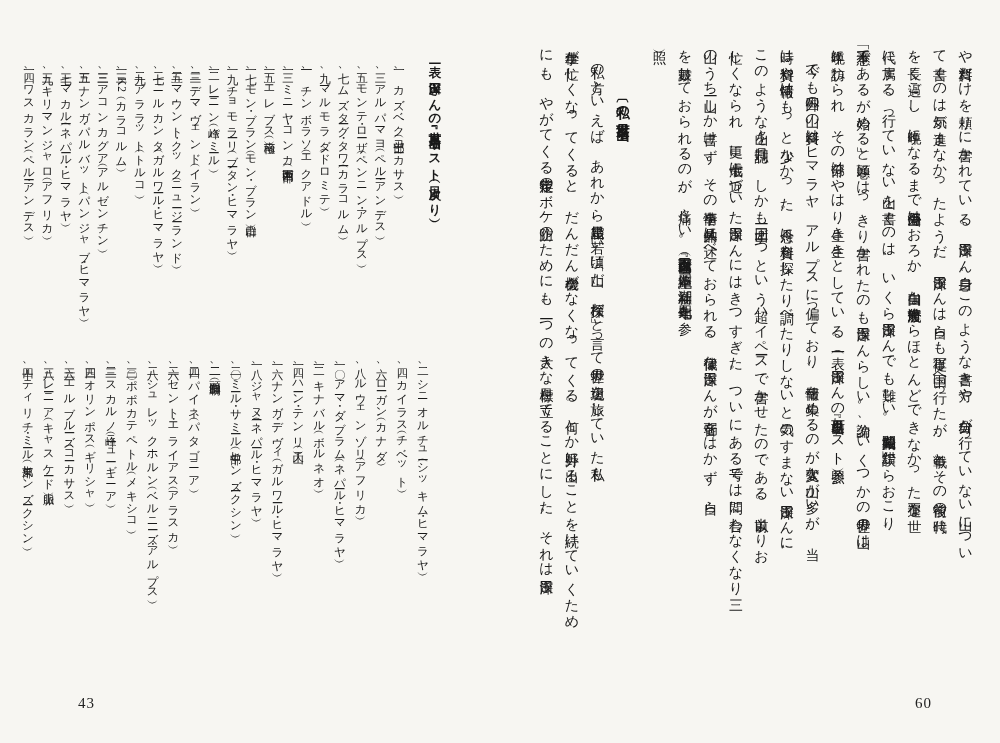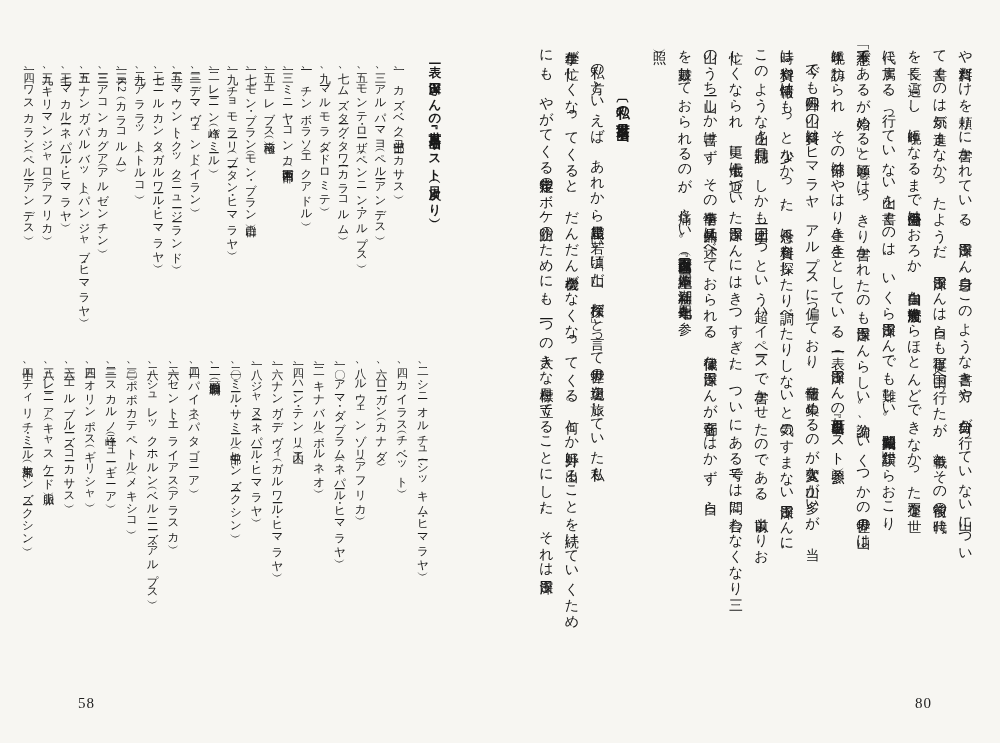--- a/index.html
+++ b/index.html
@@ -127,21 +127,21 @@
         <div class="tcol">二四、パイネ（パタゴニア）</div>
         <div class="tcol">二六、セント・エライアス（アラスカ）</div>
         <div class="tcol">二八、シュレックホルン（ベルニーズ・アルプス）</div>
         <div class="tcol">三〇、ポポカテペトル（メキシコ）</div>
         <div class="tcol">三二、スカルノ峰（ニューギニア）</div>
         <div class="tcol">三四、オリンポス（ギリシャ）</div>
         <div class="tcol">三六、エルブルーズ（コーカサス）</div>
         <div class="tcol">三八、レーニア（キャスケード山脈）</div>
         <div class="tcol">四十、ティリチ・ミール（東部ヒンズークシン）</div>
       </div>
-    <div class="page-num pn-left">58</div>
+    <div class="page-num pn-left">43</div>
   </section>
 
   <section class="page page-right">
     <div class="body-text vert">
       <div>
           <div class="tcol">や資料だけを頼りに書かれている。深田さん自身、このような書き方や、自分が行っていない山につい</div>
           <div class="tcol">て書くのは気が進まなかったようだ。深田さんは自らも従軍し中国へ行ったが、戦争とその前後の時代</div>
           <div class="tcol">を長く過ごし、晩年になるまで海外登山はおろか、自由な海外渡航すらほとんどできなかった不運な世</div>
           <div class="tcol">代に属する。行っていない山を書くのは、いくら深田さんでも難しい。掲載開始も「錯誤」からおこり、</div>
           <div class="tcol">「不本意であるが始める」と巻頭にはっきり書かれたのも深田さんらしい。勿論、いくつかの世界の山は</div>
@@ -154,16 +154,16 @@
           <div class="tcol">を鼓舞しておられるのが、痛々しい。（深田久弥『世界百名山』　絶筆四一座、新潮社、一九七四年を参</div>
           <div class="tcol">照）</div>
         </div>
       <div class="sec-heading">〔私の世界百名山〕</div>
       <div>
           <div class="tcol">　私の方といえば、あれから幾星霜、若い頃は「山だ、探検だ」と言って世界の辺境を旅していた私も</div>
           <div class="tcol">仕事が忙しくなってくると、だんだん機会がなくなってくる。何とか野外に出ることを続けていくため</div>
           <div class="tcol">にも、やがてくる定年後のボケ防止のためにも、一つの大きな目標を立てることにした。それは深田さ</div>
         </div>
     </div>
-    <div class="page-num pn-right">80</div>
+    <div class="page-num pn-right">60</div>
   </section>
 
 </div>
 
 </body></html>

